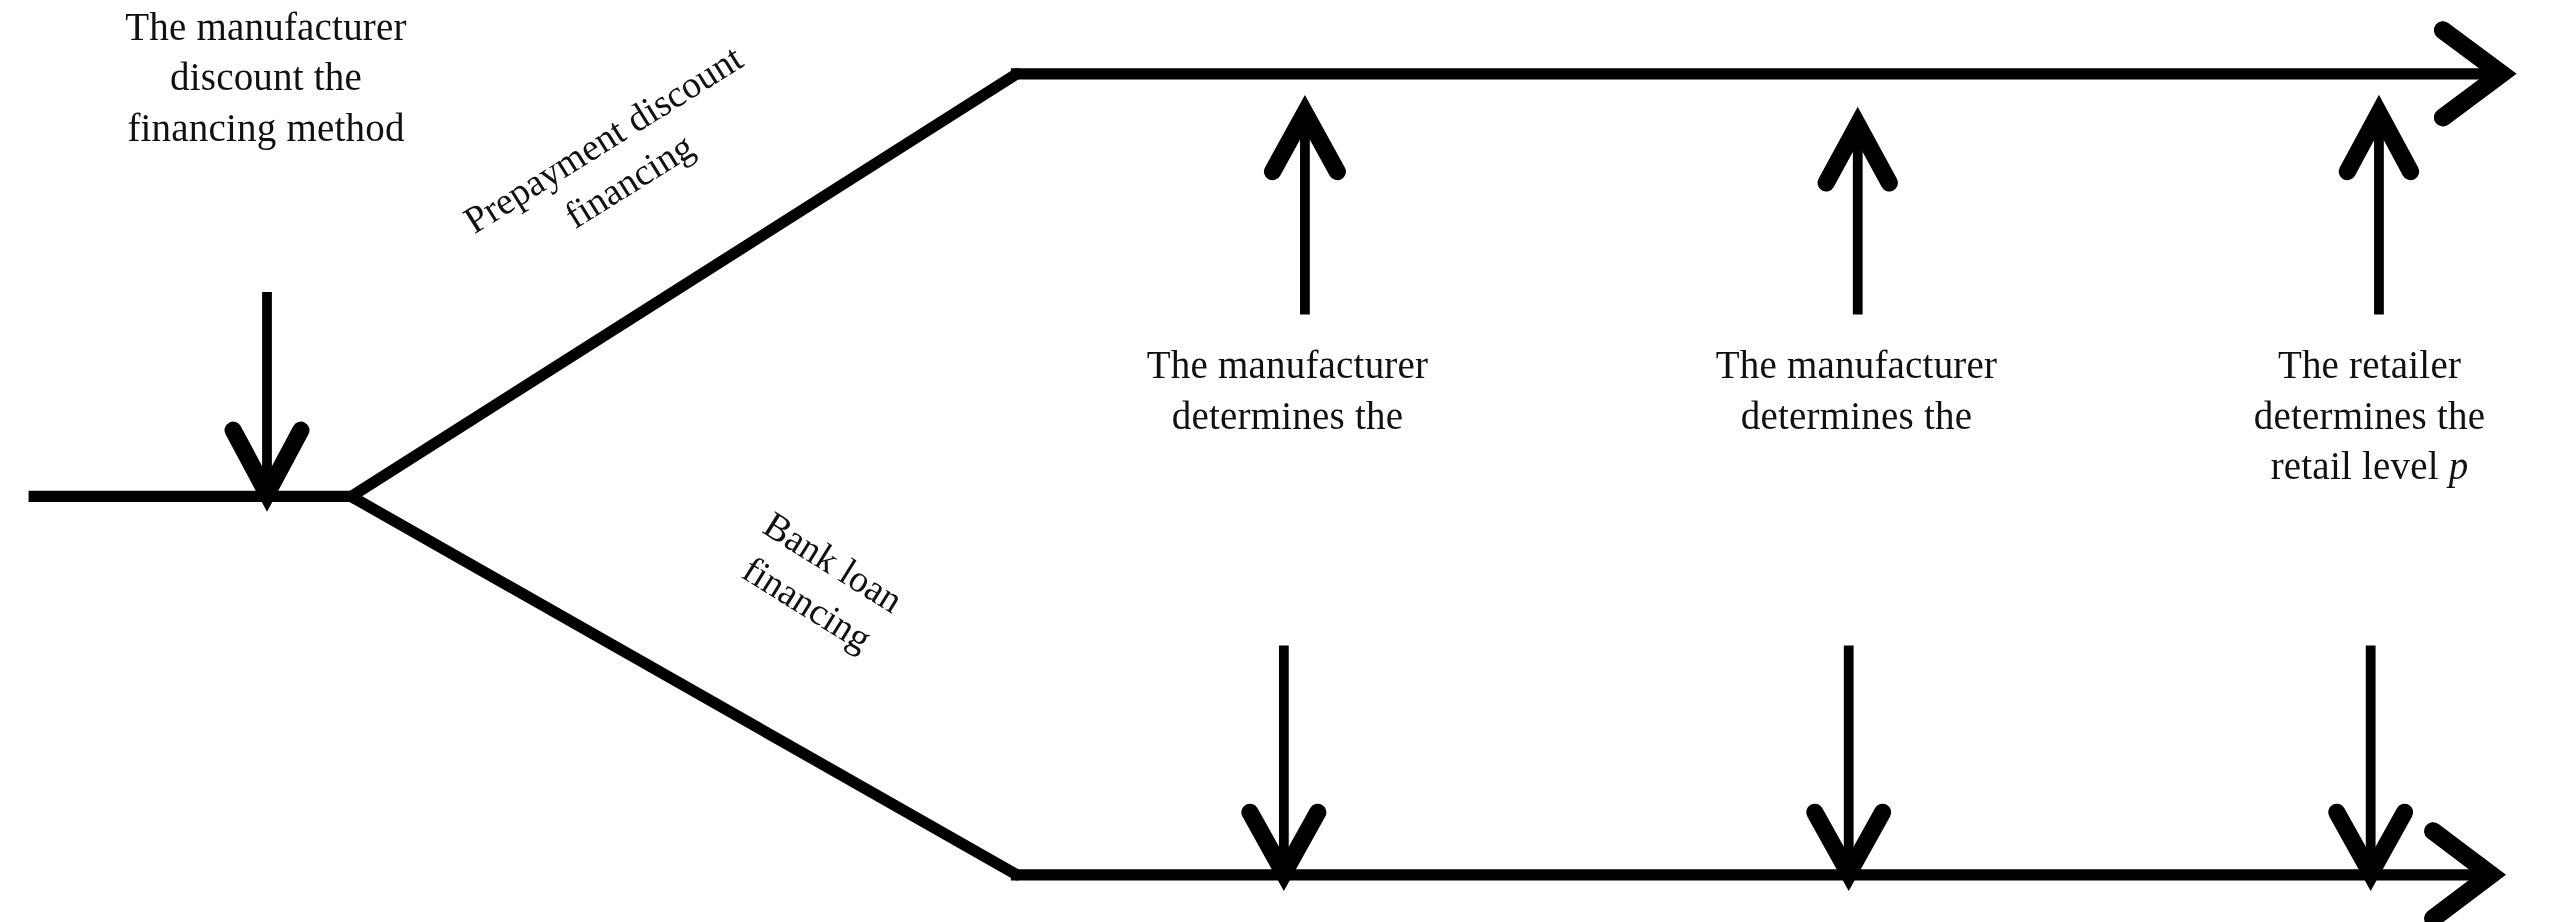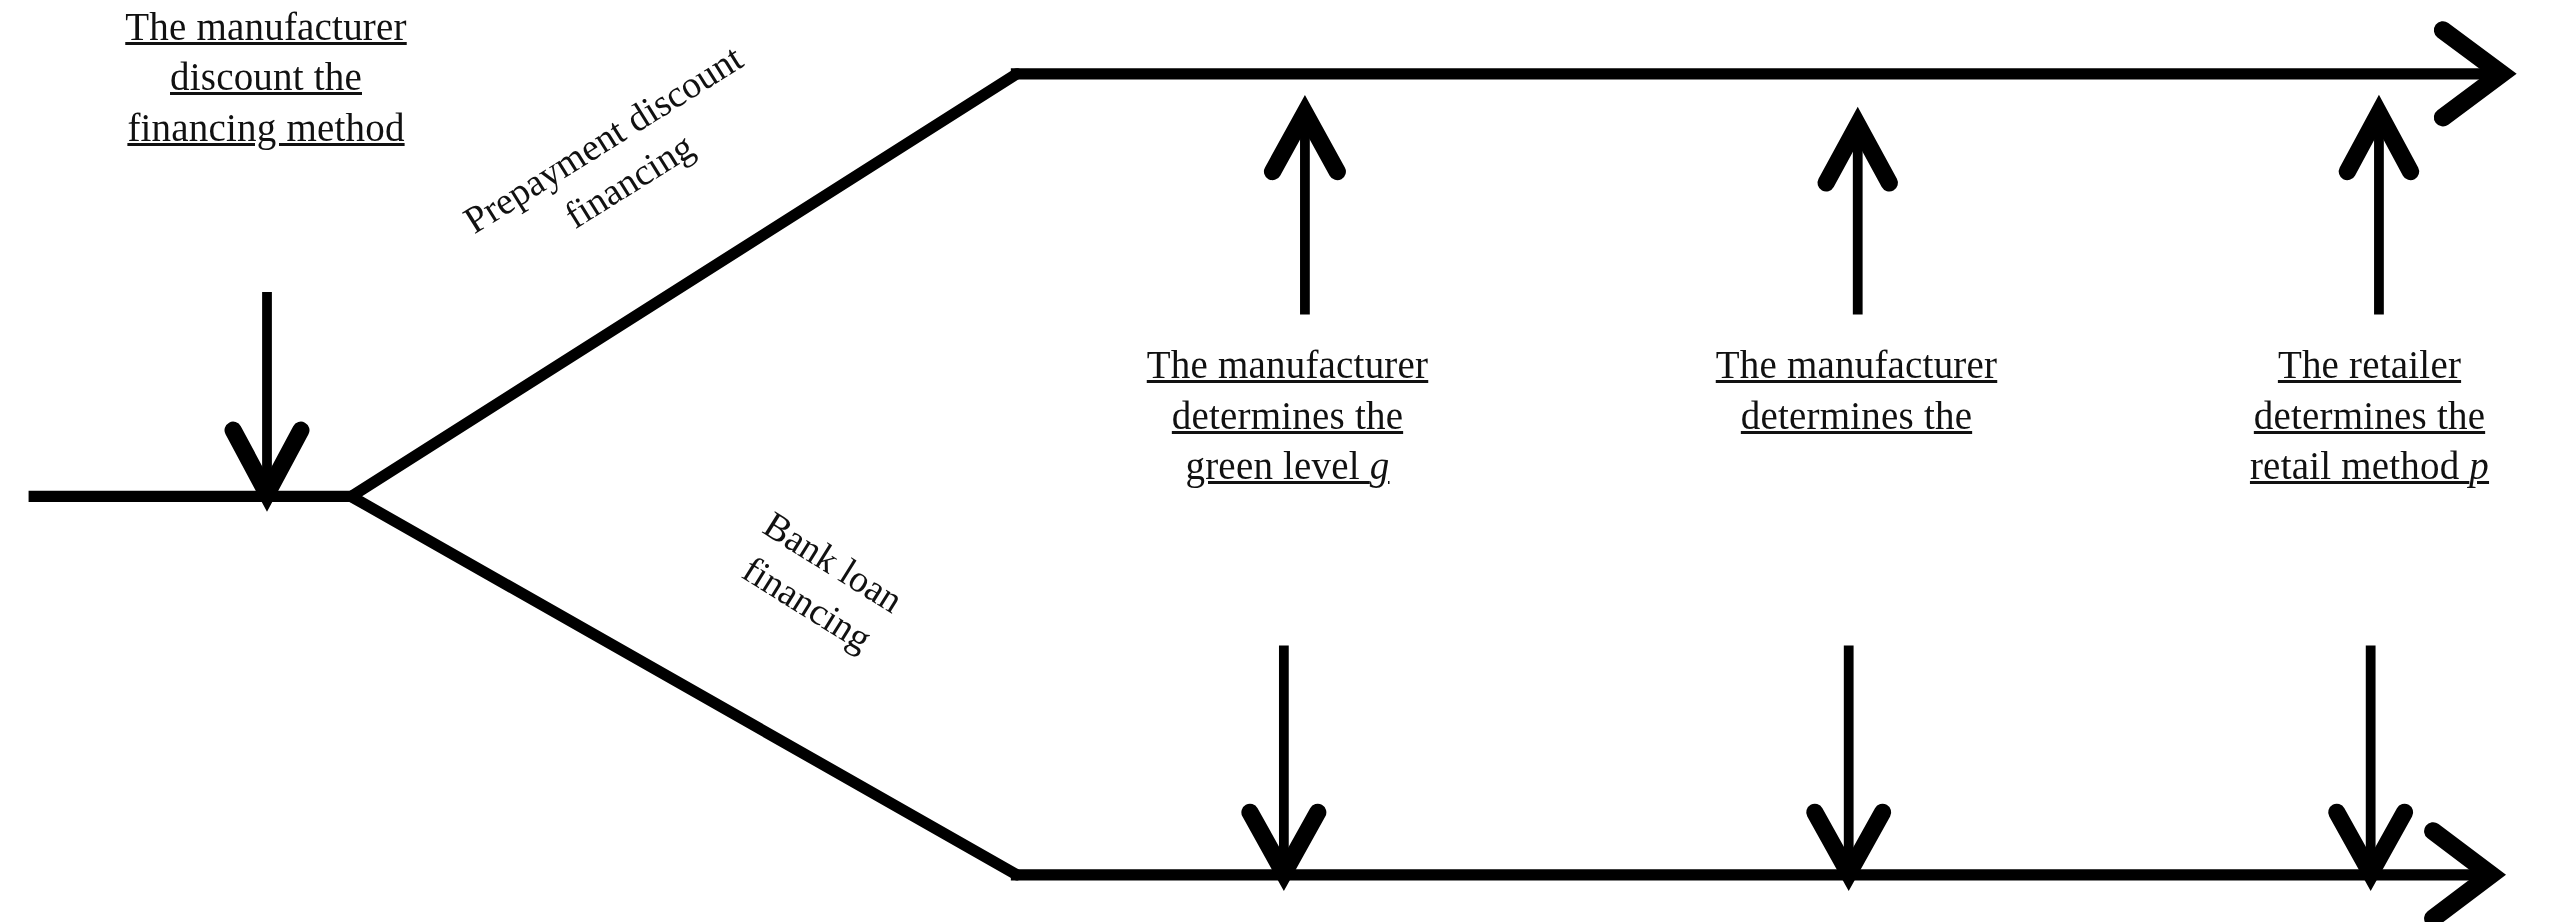--- a/index.html
+++ b/index.html
@@ -28,21 +28,20 @@
     position: absolute;
     text-align: center;
     font-size: 39px;
     line-height: 1.30;
     color: #111111;
     letter-spacing: 0.2px;
     white-space: nowrap;
   }
   .text-block .ln {
     display: block;
-    text-decoration: underline;
   }
   .sym {
     font-style: italic;
   }
   
   #intro-caption {
     left: 10.5px;
     top: 1.5px;
     width: 511px;
   }
@@ -137,28 +136,27 @@
   </div>
 
   <div class="branch-label" id="branch-label-bankloan">
     <span class="ln">Bank loan</span>
     <span class="ln">financing</span>
   </div>
 
   <div class="text-block" id="stage-caption-green">
     <span class="ln">The manufacturer</span>
     <span class="ln">determines the</span>
-    <span class="ln"><span>green level </span><span class="sym">g</span></span>
   </div>
 
   <div class="text-block" id="stage-caption-wholesale">
     <span class="ln">The manufacturer</span>
     <span class="ln">determines the</span>
   </div>
 
   <div class="text-block" id="stage-caption-retail">
     <span class="ln">The retailer</span>
     <span class="ln">determines the</span>
-    <span class="ln"><span>retail method </span><span class="sym">p</span></span>
+    <span class="ln"><span>retail level </span><span class="sym">p</span></span>
   </div>
 
 </div>
 
 
 </body></html>

